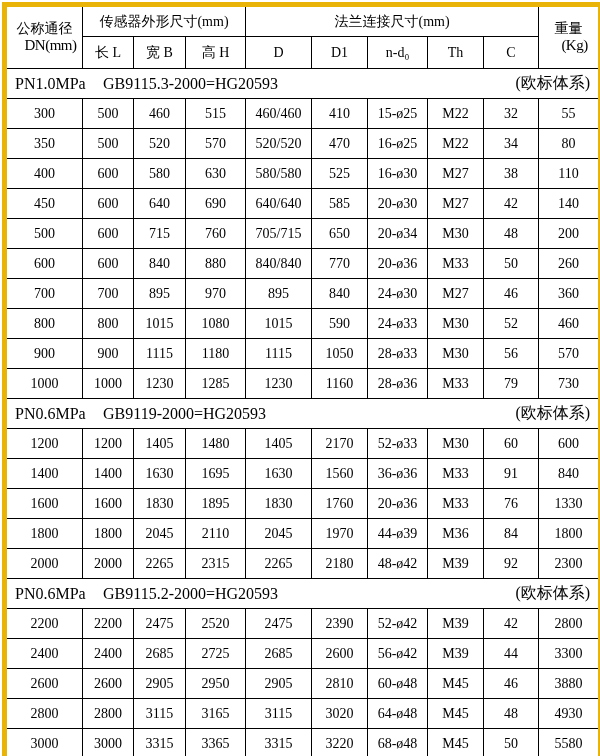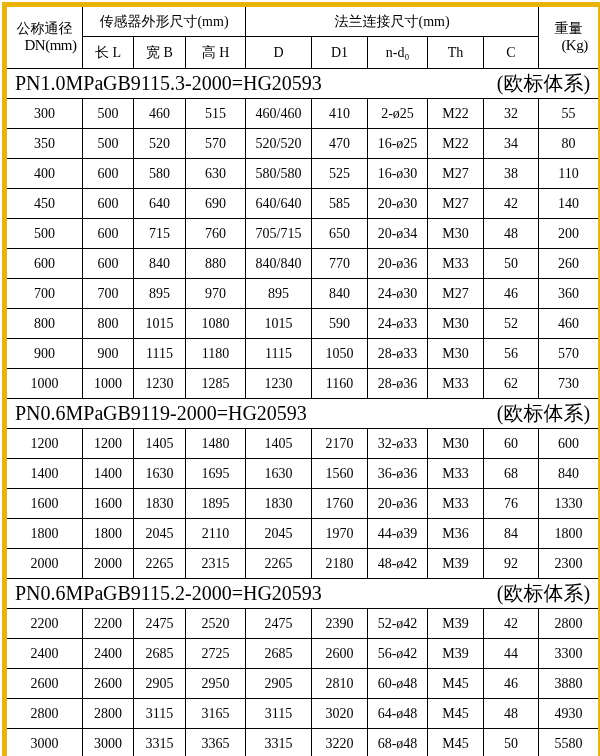--- a/index.html
+++ b/index.html
@@ -47,21 +47,21 @@
     margin-left: 12px;
   }
 
   tr.section-row td {
     text-align: left;
   }
   .section-wrap {
     display: flex;
     align-items: center;
     padding: 0 8px;
-    font-size: 20px;
+    font-size: 16px;
   }
   .sec-pressure {
     width: 88px;
     flex: 0 0 auto;
     text-align: left;
   }
   .sec-standard {
     text-align: left;
   }
   .sec-system {
@@ -120,21 +120,21 @@
             </div>
           </td>
         </tr>
         <tr>
           <td>300</td>
           <td>500</td>
           <td>460</td>
           <td>515</td>
           <td>460/460</td>
           <td>410</td>
-          <td>2-ø25</td>
+          <td>15-ø25</td>
           <td>M22</td>
           <td>32</td>
           <td>55</td>
         </tr>
         <tr>
           <td>350</td>
           <td>500</td>
           <td>520</td>
           <td>570</td>
           <td>520/520</td>
@@ -230,54 +230,54 @@
         </tr>
         <tr>
           <td>1000</td>
           <td>1000</td>
           <td>1230</td>
           <td>1285</td>
           <td>1230</td>
           <td>1160</td>
           <td>28-ø36</td>
           <td>M33</td>
-          <td>62</td>
+          <td>79</td>
           <td>730</td>
         </tr>
         <tr class="section-row">
           <td colspan="10">
             <div class="section-wrap">
               <span class="sec-pressure">PN0.6MPa</span>
               <span class="sec-standard">GB9119-2000=HG20593</span>
               <span class="sec-system">(欧标体系)</span>
             </div>
           </td>
         </tr>
         <tr>
           <td>1200</td>
           <td>1200</td>
           <td>1405</td>
           <td>1480</td>
           <td>1405</td>
           <td>2170</td>
-          <td>32-ø33</td>
+          <td>52-ø33</td>
           <td>M30</td>
           <td>60</td>
           <td>600</td>
         </tr>
         <tr>
           <td>1400</td>
           <td>1400</td>
           <td>1630</td>
           <td>1695</td>
           <td>1630</td>
           <td>1560</td>
           <td>36-ø36</td>
           <td>M33</td>
-          <td>68</td>
+          <td>91</td>
           <td>840</td>
         </tr>
         <tr>
           <td>1600</td>
           <td>1600</td>
           <td>1830</td>
           <td>1895</td>
           <td>1830</td>
           <td>1760</td>
           <td>20-ø36</td>

